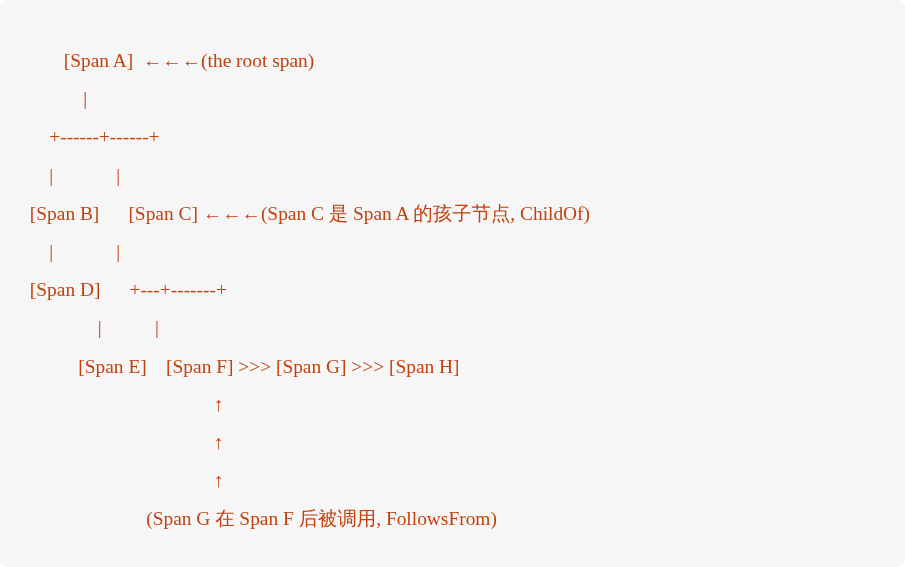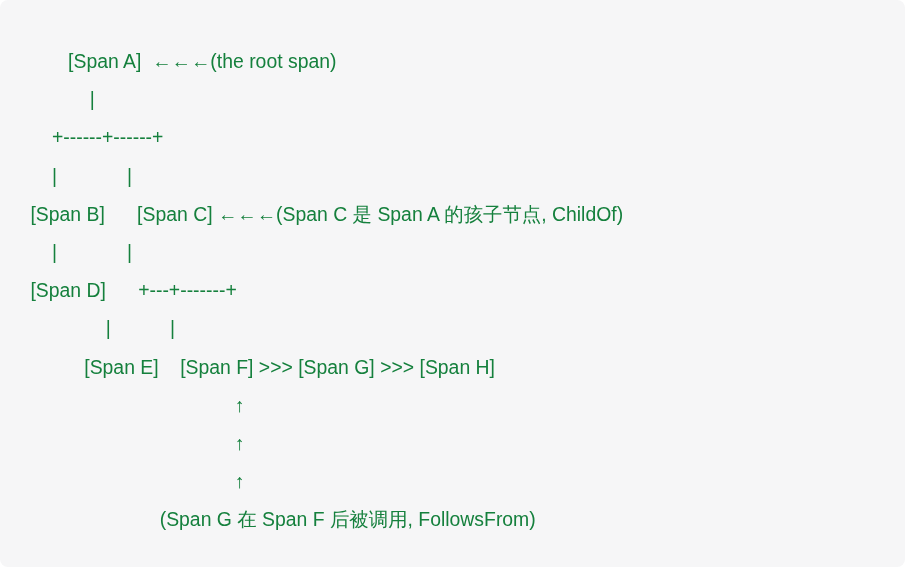--- a/index.html
+++ b/index.html
@@ -12,24 +12,24 @@
     width: 905px;
     height: 567px;
     box-sizing: border-box;
     background: #f6f6f7;
     border-radius: 8px;
     padding: 42px 10px 0 25px;
     overflow: hidden;
   }
   .ascii {
     margin: 0;
-    font-family: Liberation Sans, sans-serif;
+    font-family: Liberation Serif, serif;
     font-size: 19.4px;
     line-height: 38.2px;
-    color: #15803d;
+    color: #c2410c;
     white-space: pre;
   }
   .ascii .line {
     white-space: pre;
     height: 38.2px;
   }
 </style>
 </head>
 <body>
 

